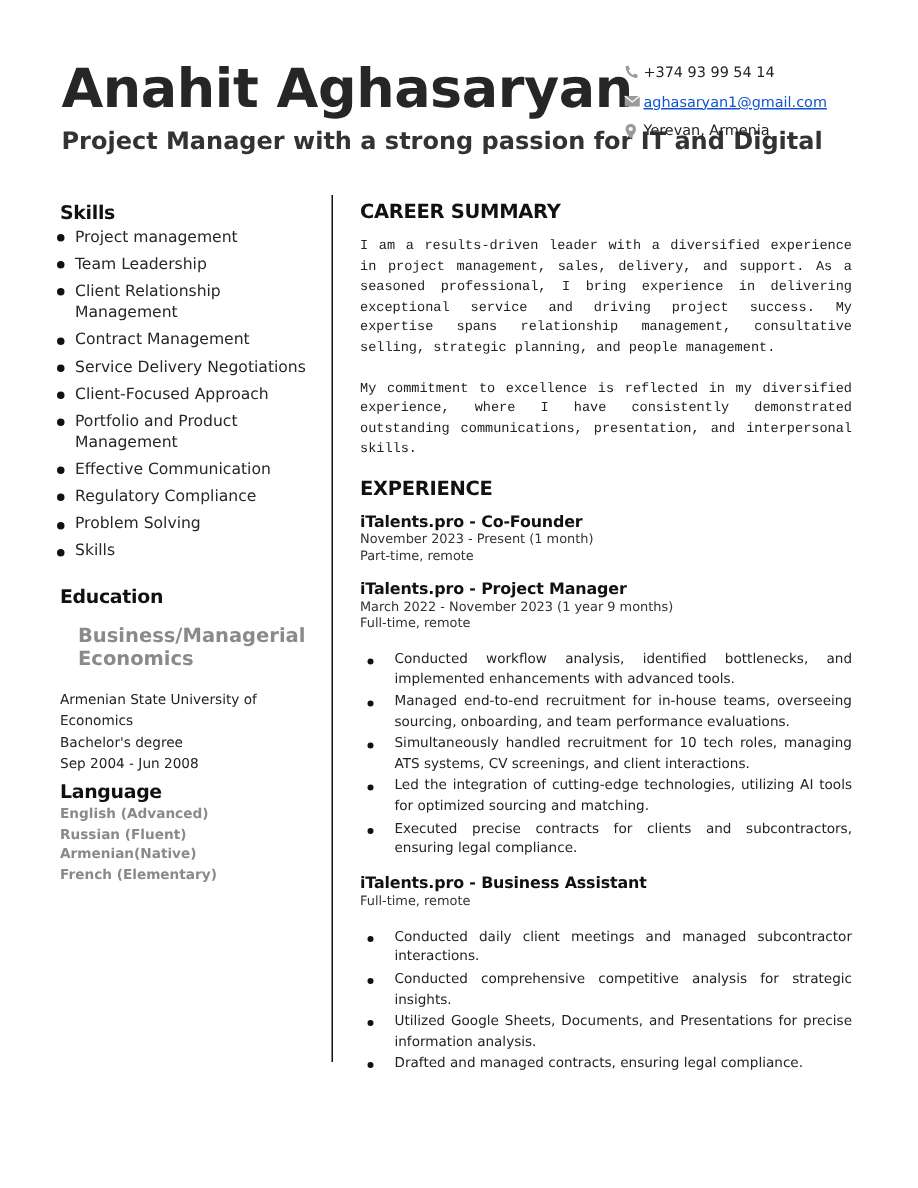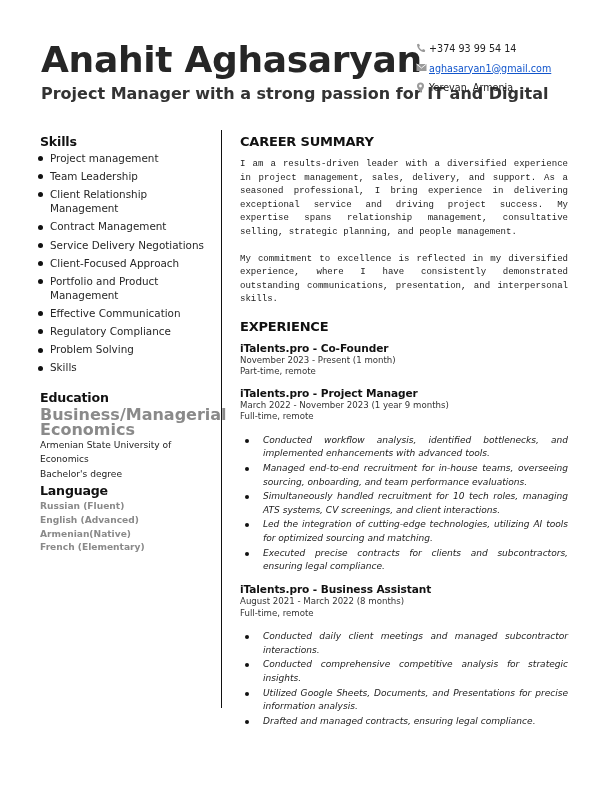--- a/index.html
+++ b/index.html
@@ -26,32 +26,32 @@
 
     .left { position: absolute; left: 40px; top: 134px; width: 170px; }
     .sec-h {
       font-family: "DejaVu Sans", sans-serif; font-weight: bold; font-size: 12.6px; color: #111;
       margin: 0 0 2px 0; letter-spacing: -0.2px;
     }
     ul.skills { list-style: none; margin: 0; padding: 0; }
     ul.skills li { position: relative; padding-left: 10px; font-size: 10.4px; line-height: 14.2px; margin-bottom: 3.9px; color: #262626; }
     ul.skills li::before { content: ""; position: absolute; left: -2px; top: 5.3px; width: 5px; height: 5px; border-radius: 50%; background: #111; }
     .edu { margin-top: 15px; }
-    .edu-title { font-weight: bold; font-size: 16px; color: #8a8a8a; line-height: 15.5px; margin: 0; }
+    .edu-title { font-weight: bold; font-size: 13px; color: #8a8a8a; line-height: 15.5px; margin: 12px; }
     .edu-line { font-size: 9.1px; color: #222; line-height: 14.6px; margin: 0; }
     .lang { margin-top: 2px; }
     .lang-item { font-weight: bold; font-size: 9.1px; color: #8a8a8a; line-height: 13.7px; margin: 0; }
 
     .right { position: absolute; left: 240px; top: 134px; width: 328px; }
     .rh { font-family: "DejaVu Sans", sans-serif; font-weight: bold; font-size: 13px; color: #111; margin: 0 0 8px 0; letter-spacing: -0.2px; }
     .para { font-size: 9.05px; line-height: 13.6px; text-align: justify; margin: 0 0 13px 0; color: #222; font-family: Liberation Mono, monospace; }
     .exp-h { font-weight: bold; font-size: 10.6px; color: #111; margin: 0; line-height: 13px; letter-spacing: -0.1px; }
     .exp-meta { font-size: 8.6px; color: #333; line-height: 11.4px; margin: 0; }
     .job { margin-bottom: 9px; }
-    ul.bul { list-style: none; margin: 11px 0 0 0; padding: 0; font-style: italic; }
+    ul.bul { list-style: none; margin: 11px 0 0 0; padding: 0; }
     ul.bul li { position: relative; padding-left: 23px; font-size: 9.05px; line-height: 13.7px; text-align: justify; margin-bottom: 0.9px; color: #222; }
     ul.bul li::before { content: ""; position: absolute; left: 5px; top: 5px; width: 4px; height: 4px; border-radius: 50%; background: #111; }
   </style>
 </head>
 <body>
 
 <h1 class="name">Anahit Aghasaryan</h1>
 <p class="tagline">Project Manager with a strong passion for IT and Digital</p>
 
 <div class="contact">
@@ -99,26 +99,27 @@
     <li>Regulatory Compliance</li>
     <li>Problem Solving</li>
     <li>Skills</li>
   </ul>
 
   <div class="edu">
     <h2 class="sec-h">Education</h2>
     <p class="edu-title">Business/Managerial Economics</p>
     <p class="edu-line">Armenian State University of Economics</p>
     <p class="edu-line">Bachelor's degree</p>
+    <p class="edu-line">Sep 2004 - Jun 2008</p>
   </div>
 
   <div class="lang">
     <h2 class="sec-h">Language</h2>
+    <p class="lang-item">English (Advanced)</p>
     <p class="lang-item">Russian (Fluent)</p>
-    <p class="lang-item">English (Advanced)</p>
     <p class="lang-item">Armenian(Native)</p>
     <p class="lang-item">French (Elementary)</p>
   </div>
 </div>
 
 <div class="right">
   <h2 class="rh">CAREER SUMMARY</h2>
   <p class="para">I am a results-driven leader with a diversified experience in project management, sales, delivery, and support. As a seasoned professional, I bring experience in delivering exceptional service and driving project success. My expertise spans relationship management, consultative selling, strategic planning, and people management.</p>
   <p class="para">My commitment to excellence is reflected in my diversified experience, where I have consistently demonstrated outstanding communications, presentation, and interpersonal skills.</p>
 
@@ -138,21 +139,20 @@
       <li>Conducted workflow analysis, identified bottlenecks, and implemented enhancements with advanced tools.</li>
       <li>Managed end-to-end recruitment for in-house teams, overseeing sourcing, onboarding, and team performance evaluations.</li>
       <li>Simultaneously handled recruitment for 10 tech roles, managing ATS systems, CV screenings, and client interactions.</li>
       <li>Led the integration of cutting-edge technologies, utilizing AI tools for optimized sourcing and matching.</li>
       <li>Executed precise contracts for clients and subcontractors, ensuring legal compliance.</li>
     </ul>
   </div>
 
   <div class="job">
     <p class="exp-h">iTalents.pro - Business Assistant</p>
-    <p class="exp-meta">August 2021 - March 2022 (8 months)</p>
     <p class="exp-meta">Full-time, remote</p>
     <ul class="bul">
       <li>Conducted daily client meetings and managed subcontractor interactions.</li>
       <li>Conducted comprehensive competitive analysis for strategic insights.</li>
       <li>Utilized Google Sheets, Documents, and Presentations for precise information analysis.</li>
       <li>Drafted and managed contracts, ensuring legal compliance.</li>
     </ul>
   </div>
 </div>
 

